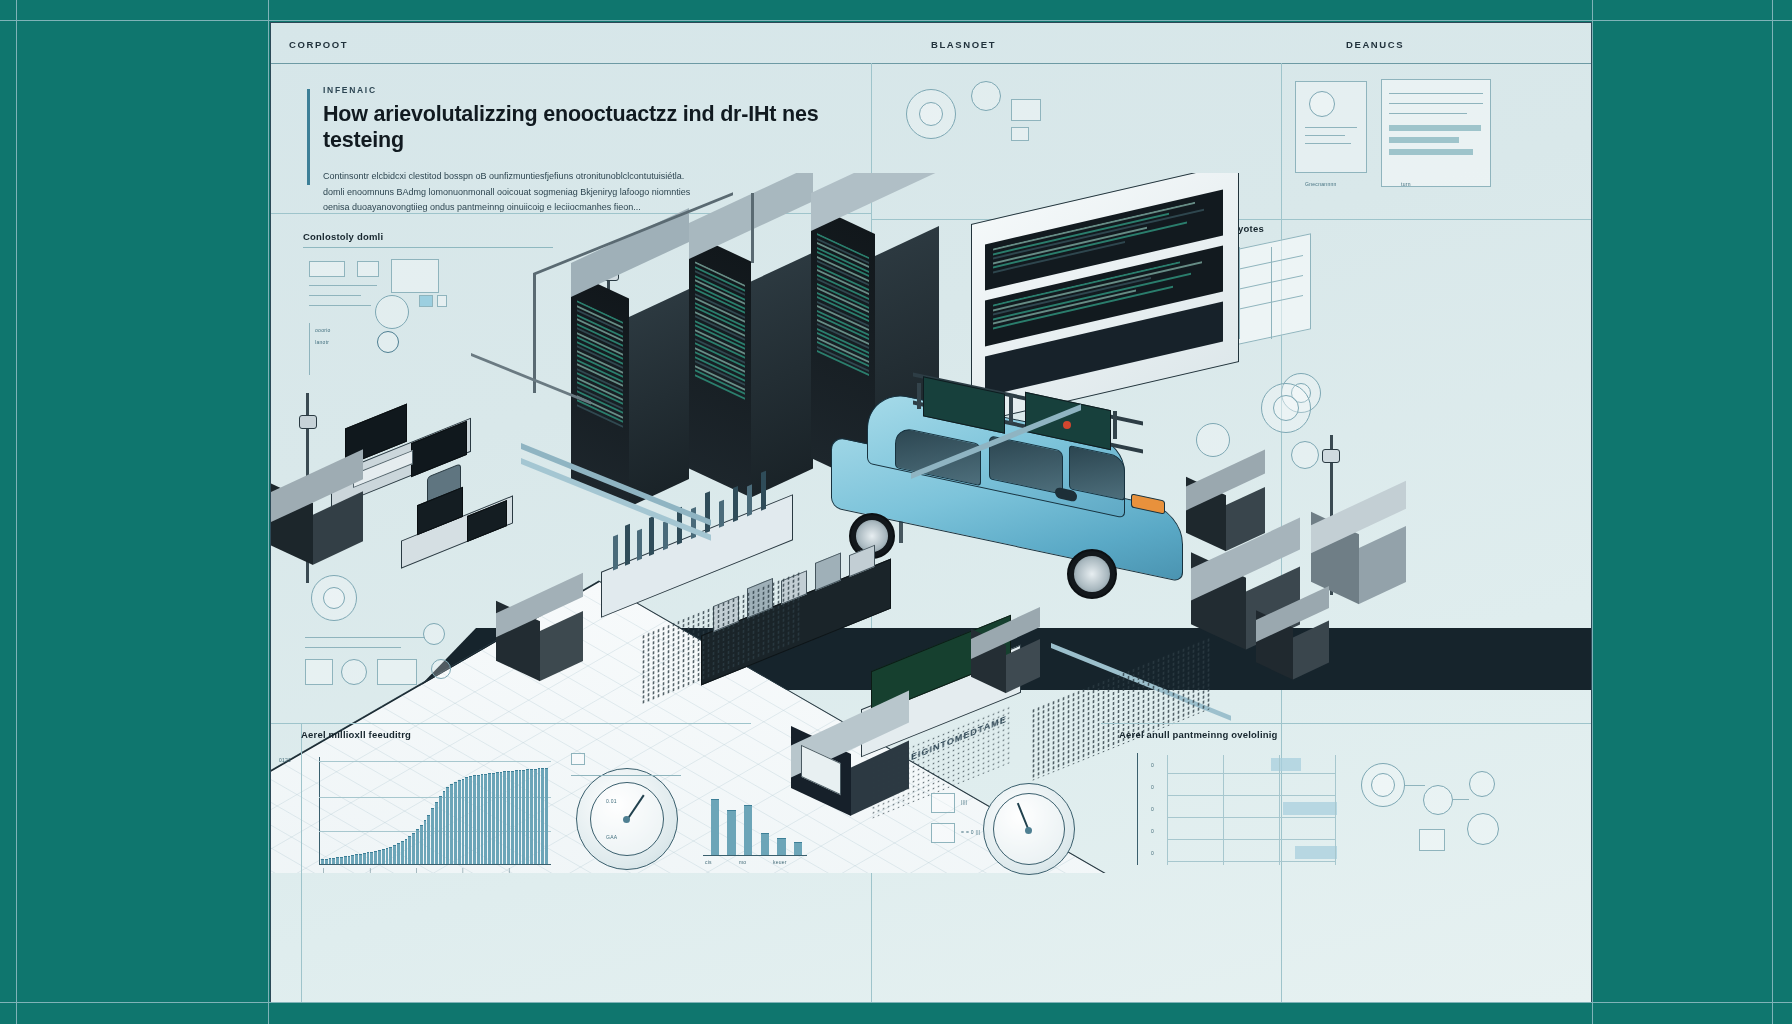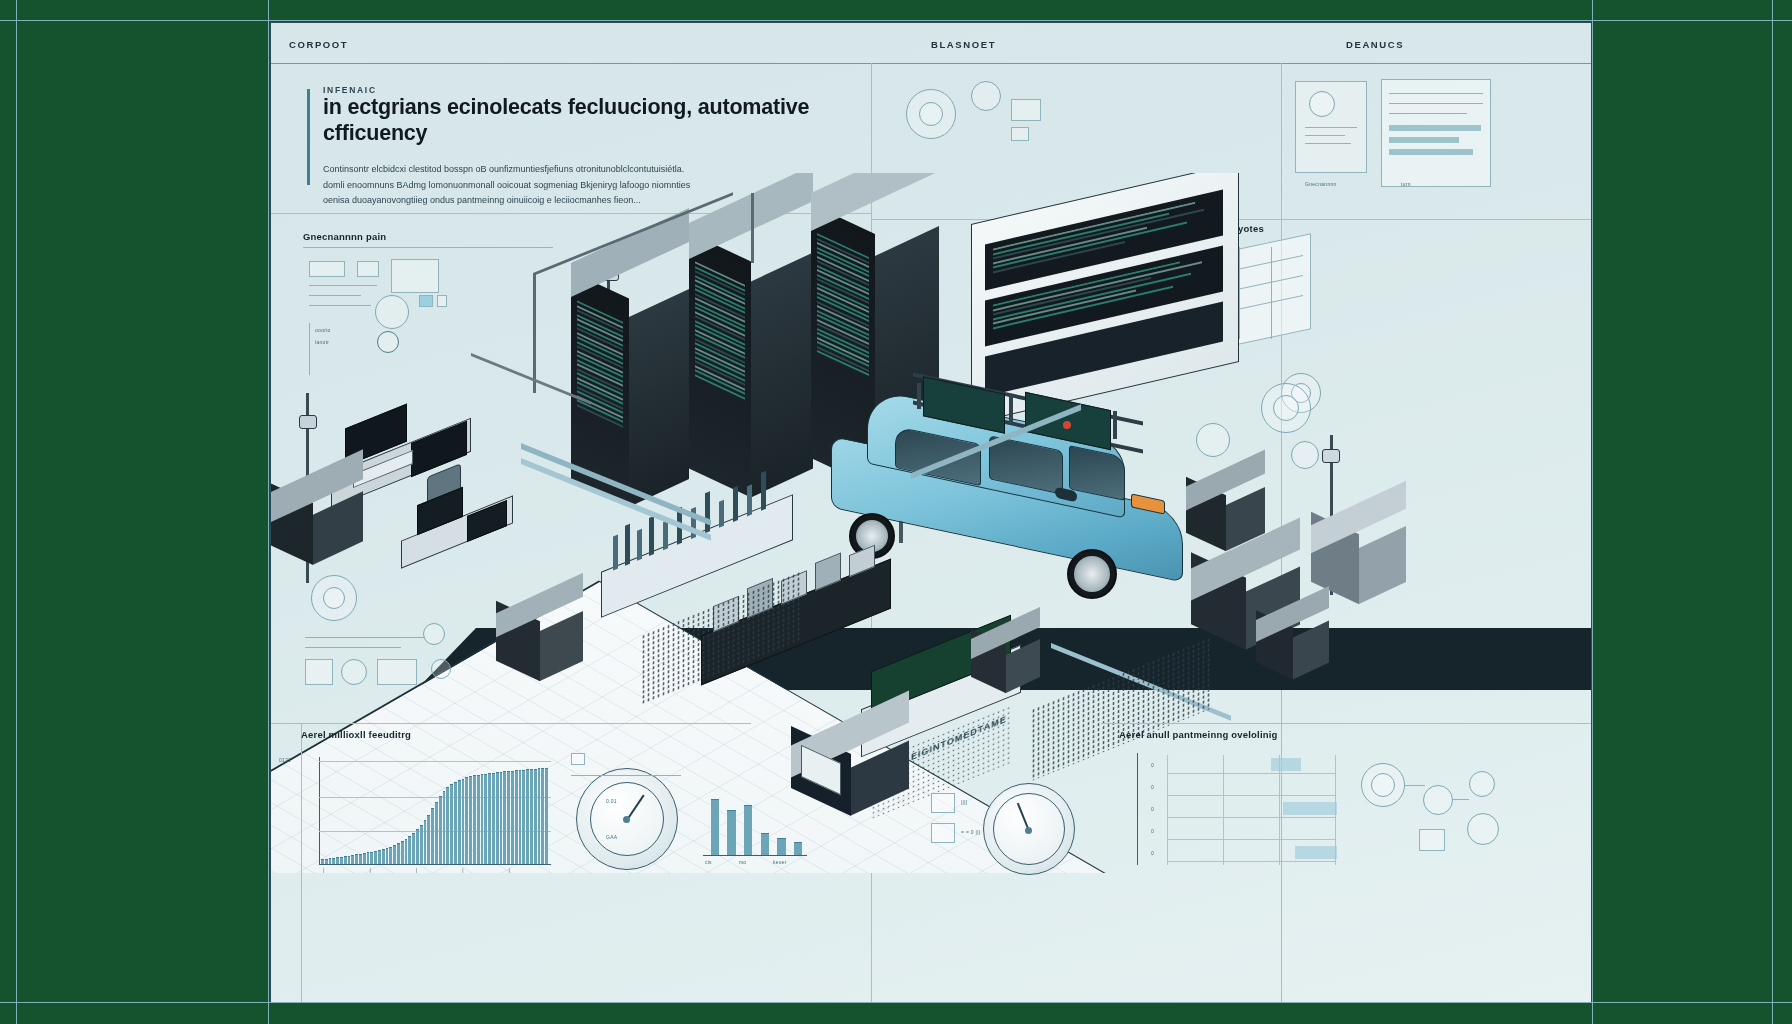--- a/index.html
+++ b/index.html
@@ -2,21 +2,21 @@
 <html><head>
 <meta charset="utf-8">
 <style>
   * { margin:0; padding:0; box-sizing:border-box; }
   body {
     width:1792px; height:1024px; overflow:hidden;
     background:#f2f2ec;
     font-family:"Liberation Sans", sans-serif;
     position:relative;
   }
-  .page { position:absolute; inset:0; background:#14532d; }
+  .page { position:absolute; inset:0; background:#0f766e; }
 
   
   .frame-v { position:absolute; top:0; bottom:0; width:1px; background:#7fb3b8; }
   .frame-h { position:absolute; left:0; right:0; height:1px; background:#7fb3b8; }
 
   
   .sheet {
     position:absolute; left:270px; top:22px; width:1322px; height:980px;
     background:linear-gradient(165deg,#d6e6e9 0%,#d9e8ea 35%,#dfedee 70%,#e6f1f1 100%);
     border-left:1.5px solid #2c4a58;
@@ -146,29 +146,29 @@
     <div class="hdr-div" style="left:600px"></div>
     <div class="hdr-div" style="left:1010px"></div>
 
     <div class="hdr-label" style="left:18px">CORPOOT</div>
     <div class="hdr-label" style="left:660px">BLASNOET</div>
     <div class="hdr-label" style="left:1075px">DEANUCS</div>
 
     <div class="titleblock">
       <div class="tb-accent"></div>
       <div class="tb-eyebrow">INFENAIC</div>
-      <div class="tb-title" style="margin-top:0">in ectgrians ecinolecats fecluuciong, automative cfficuency</div>
+      <div class="tb-title">How arievolutalizzing enooctuactzz ind dr-IHt nes testeing</div>
       <div class="tb-body">Continsontr elcbidcxi clestitod bosspn oB ounfizmuntiesfjefiuns otronitunoblclcontutuisiétla.</div>
       <div class="tb-body" style="margin-top:0">domli enoomnuns BAdmg lomonuonmonall ooicouat sogmeniag Bkjeniryg lafoogo niomnties</div>
       <div class="tb-body" style="margin-top:0">oenisa duoayanovongtiieg ondus pantmeinng oinuiicoig e leciiocmanhes fieon...</div>
     </div>
     <div class="sheet-inner-line" style="left:0;top:190px;width:600px;height:1px"></div>
 
     <div class="panel" style="left:32px;top:208px;width:250px">
-      <div class="panel-title">Gnecnannnn pain</div>
+      <div class="panel-title">Conlostoly domli</div>
       <div class="panel-rule"></div>
     </div>
 
     <div class="gbox" style="left:38px;  top:238px; width:36px;height:16px"></div>
     <div class="gbox" style="left:86px;  top:238px; width:22px;height:16px"></div>
     <div class="gbox" style="left:120px; top:236px; width:48px;height:34px"></div>
     <div class="gline" style="left:38px; top:262px; width:68px;height:1px"></div>
     <div class="gline" style="left:38px; top:272px; width:52px;height:1px"></div>
     <div class="gline" style="left:38px; top:282px; width:62px;height:1px"></div>
     <div class="gcirc" style="left:104px;top:272px; width:34px;height:34px"></div>

